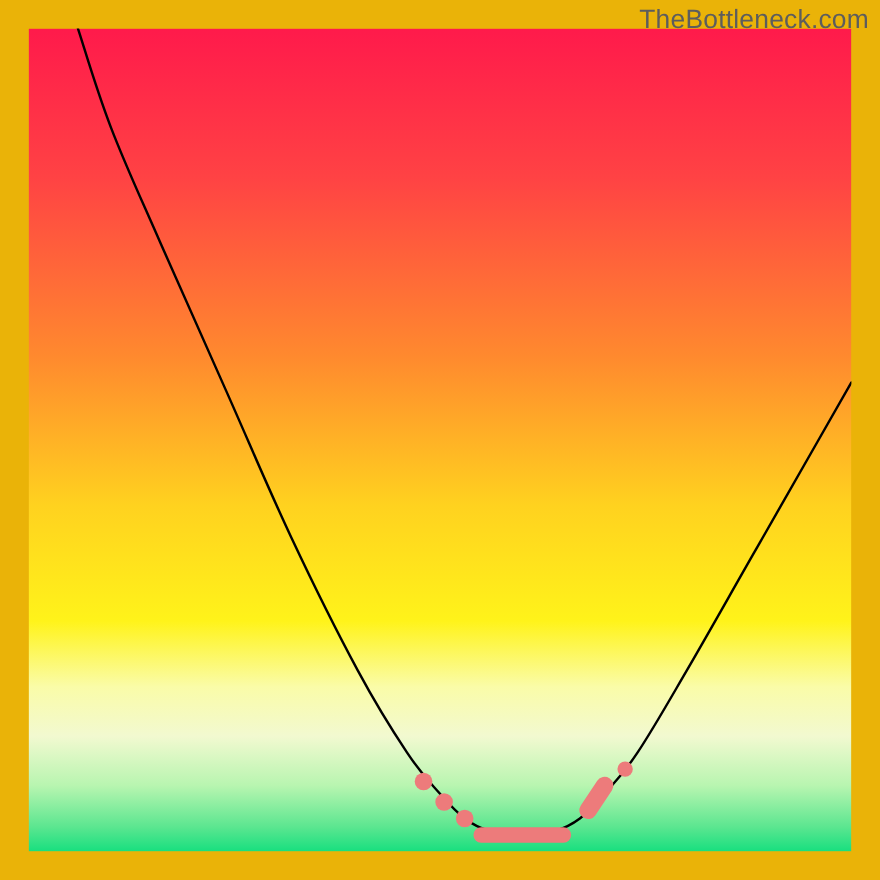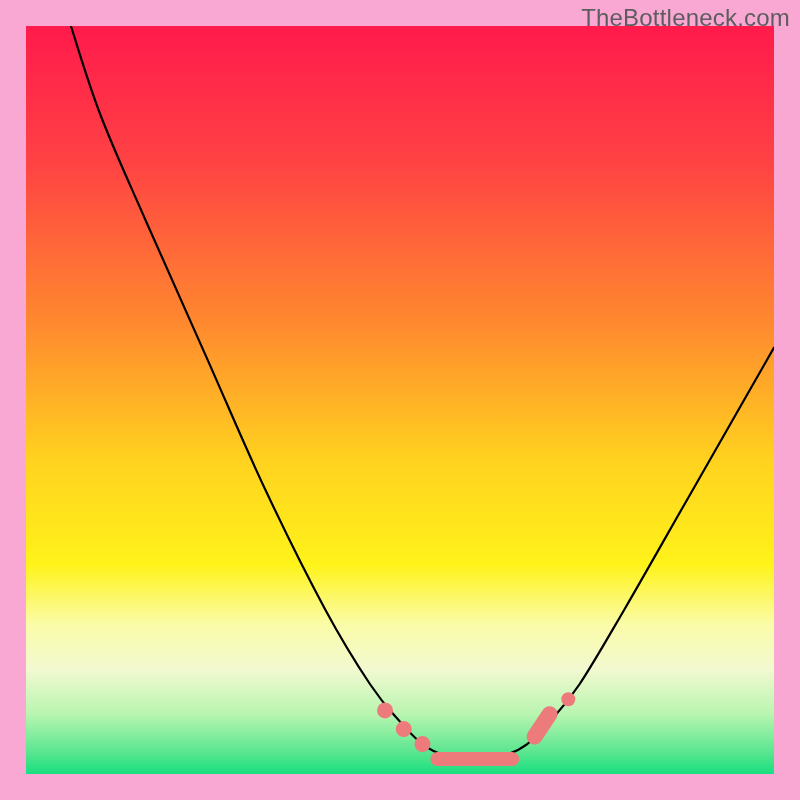--- a/index.html
+++ b/index.html
@@ -10,21 +10,21 @@
     background: #000000;
     overflow: hidden;
     font-family: Arial, Helvetica, sans-serif;
   }
   .frame {
     position: absolute;
     top: 0;
     left: 0;
     width: 800px;
     height: 800px;
-    background: #f9a8d4;
+    background: #eab308;
   }
   .plot-area {
     position: absolute;
     top: 26px;
     left: 26px;
     width: 748px;
     height: 748px;
     box-sizing: border-box;
   }
   .watermark {

